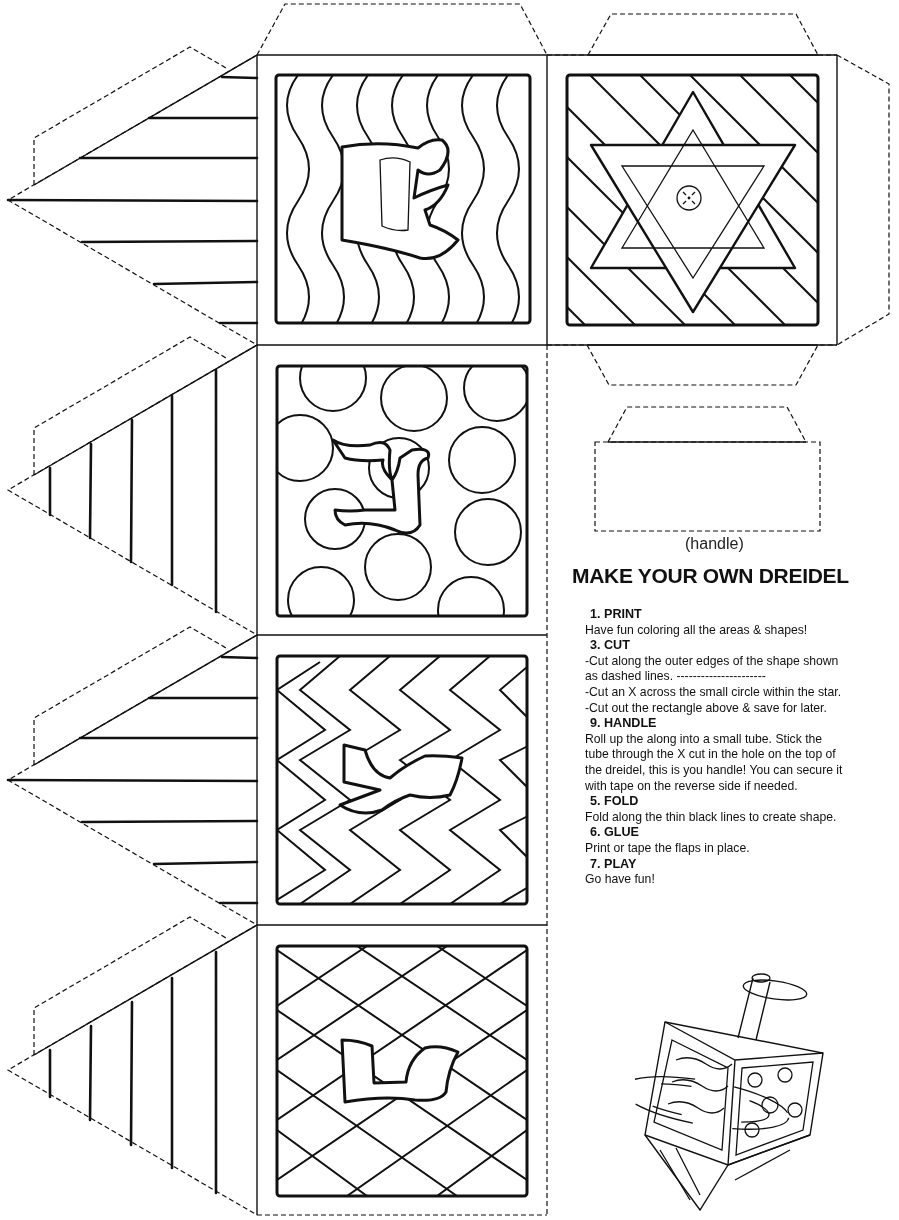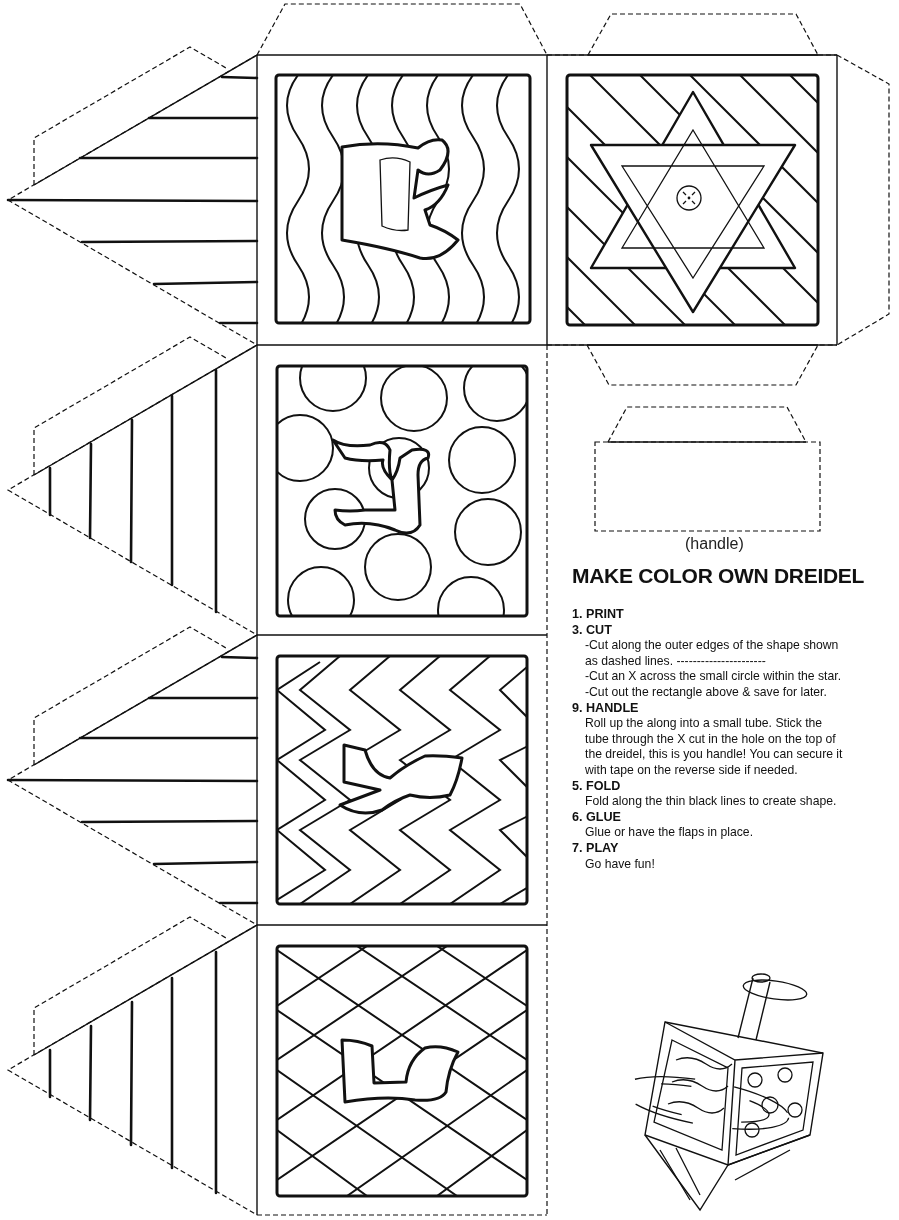--- a/index.html
+++ b/index.html
@@ -8,21 +8,21 @@
   .cut { fill:none; stroke:#111; stroke-width:1.2; stroke-dasharray:5 3; }
   .fold { fill:none; stroke:#111; stroke-width:1.4; }
   .frame { fill:none; stroke:#111; stroke-width:3; }
   .pat { fill:none; stroke:#111; stroke-width:2; }
   .stripe { fill:none; stroke:#111; stroke-width:2.6; stroke-linecap:round; }
   .letter { fill:#fff; stroke:#111; stroke-width:3; stroke-linejoin:round; }
   .thin { fill:none; stroke:#111; stroke-width:1.3; }
   .handle-label { position:absolute; left:685px; top:535px; font-size:16px; color:#222; }
   .title { position:absolute; left:572px; top:564px; font-size:21px; font-weight:bold; letter-spacing:-0.3px; white-space:nowrap; }
   .steps { position:absolute; left:572px; top:607px; width:320px; font-size:12.2px; line-height:15.6px; }
-  .step-head { font-weight:bold; font-size:12.6px; }
+  .step-head { font-weight:bold; font-size:12.6px;margin-left:18px; }
   .step-body { padding-left:13px; }
   .step-body div { white-space:nowrap; }
 </style>
 </head>
 <body>
 
 <svg id="art" viewBox="0 0 899 1220" xmlns="http://www.w3.org/2000/svg">
   <defs>
     <clipPath id="c1">
         <rect x="274" y="75" width="256" height="248"></rect>
@@ -184,27 +184,30 @@
       <circle class="thin" cx="795" cy="1110" r="7"></circle>
     <circle class="thin" cx="752" cy="1130" r="7"></circle>
     <path class="fold" d="M645 1135 L700 1210 L728 1165 L810 1135"></path>
     <path class="thin" d="M660 1150 L690 1200 M676 1148 L700 1195 M735 1180 L790 1150"></path>
     <ellipse class="thin" cx="705" cy="1103" rx="85" ry="22" transform="rotate(10 705 1103)" style="stroke-dasharray:60 40"></ellipse>
     <ellipse class="thin" cx="700" cy="1103" rx="70" ry="15" transform="rotate(10 700 1103)" style="stroke-dasharray:30 60"></ellipse>
   </g>
 </svg>
 
 <div class="handle-label">(handle)</div>
-<div class="title">MAKE COLOR OWN DREIDEL</div>
+<div class="title">MAKE YOUR OWN DREIDEL</div>
 
 <div class="steps">
   <div>
     <div class="step-head">1. PRINT</div>
   </div>
   <div>
+    <div class="step-body">
+      <div>Have fun coloring all the areas &amp; shapes!</div>
+    </div>
   </div>
   <div>
     <div class="step-head">3. CUT</div>
     <div class="step-body">
       <div>-Cut along the outer edges of the shape shown</div>
       <div>as dashed lines.  ----------------------</div>
       <div>-Cut an X across the small circle within the star.</div>
       <div>-Cut out the rectangle above &amp; save for later.</div>
     </div>
   </div>
@@ -219,21 +222,21 @@
   </div>
   <div>
     <div class="step-head">5. FOLD</div>
     <div class="step-body">
       <div>Fold along the thin black lines to create shape.</div>
     </div>
   </div>
   <div>
     <div class="step-head">6. GLUE</div>
     <div class="step-body">
-      <div>Glue or have the flaps in place.</div>
+      <div>Print or tape the flaps in place.</div>
     </div>
   </div>
   <div>
     <div class="step-head">7. PLAY</div>
     <div class="step-body">
       <div>Go have fun!</div>
     </div>
   </div>
 </div>
 

